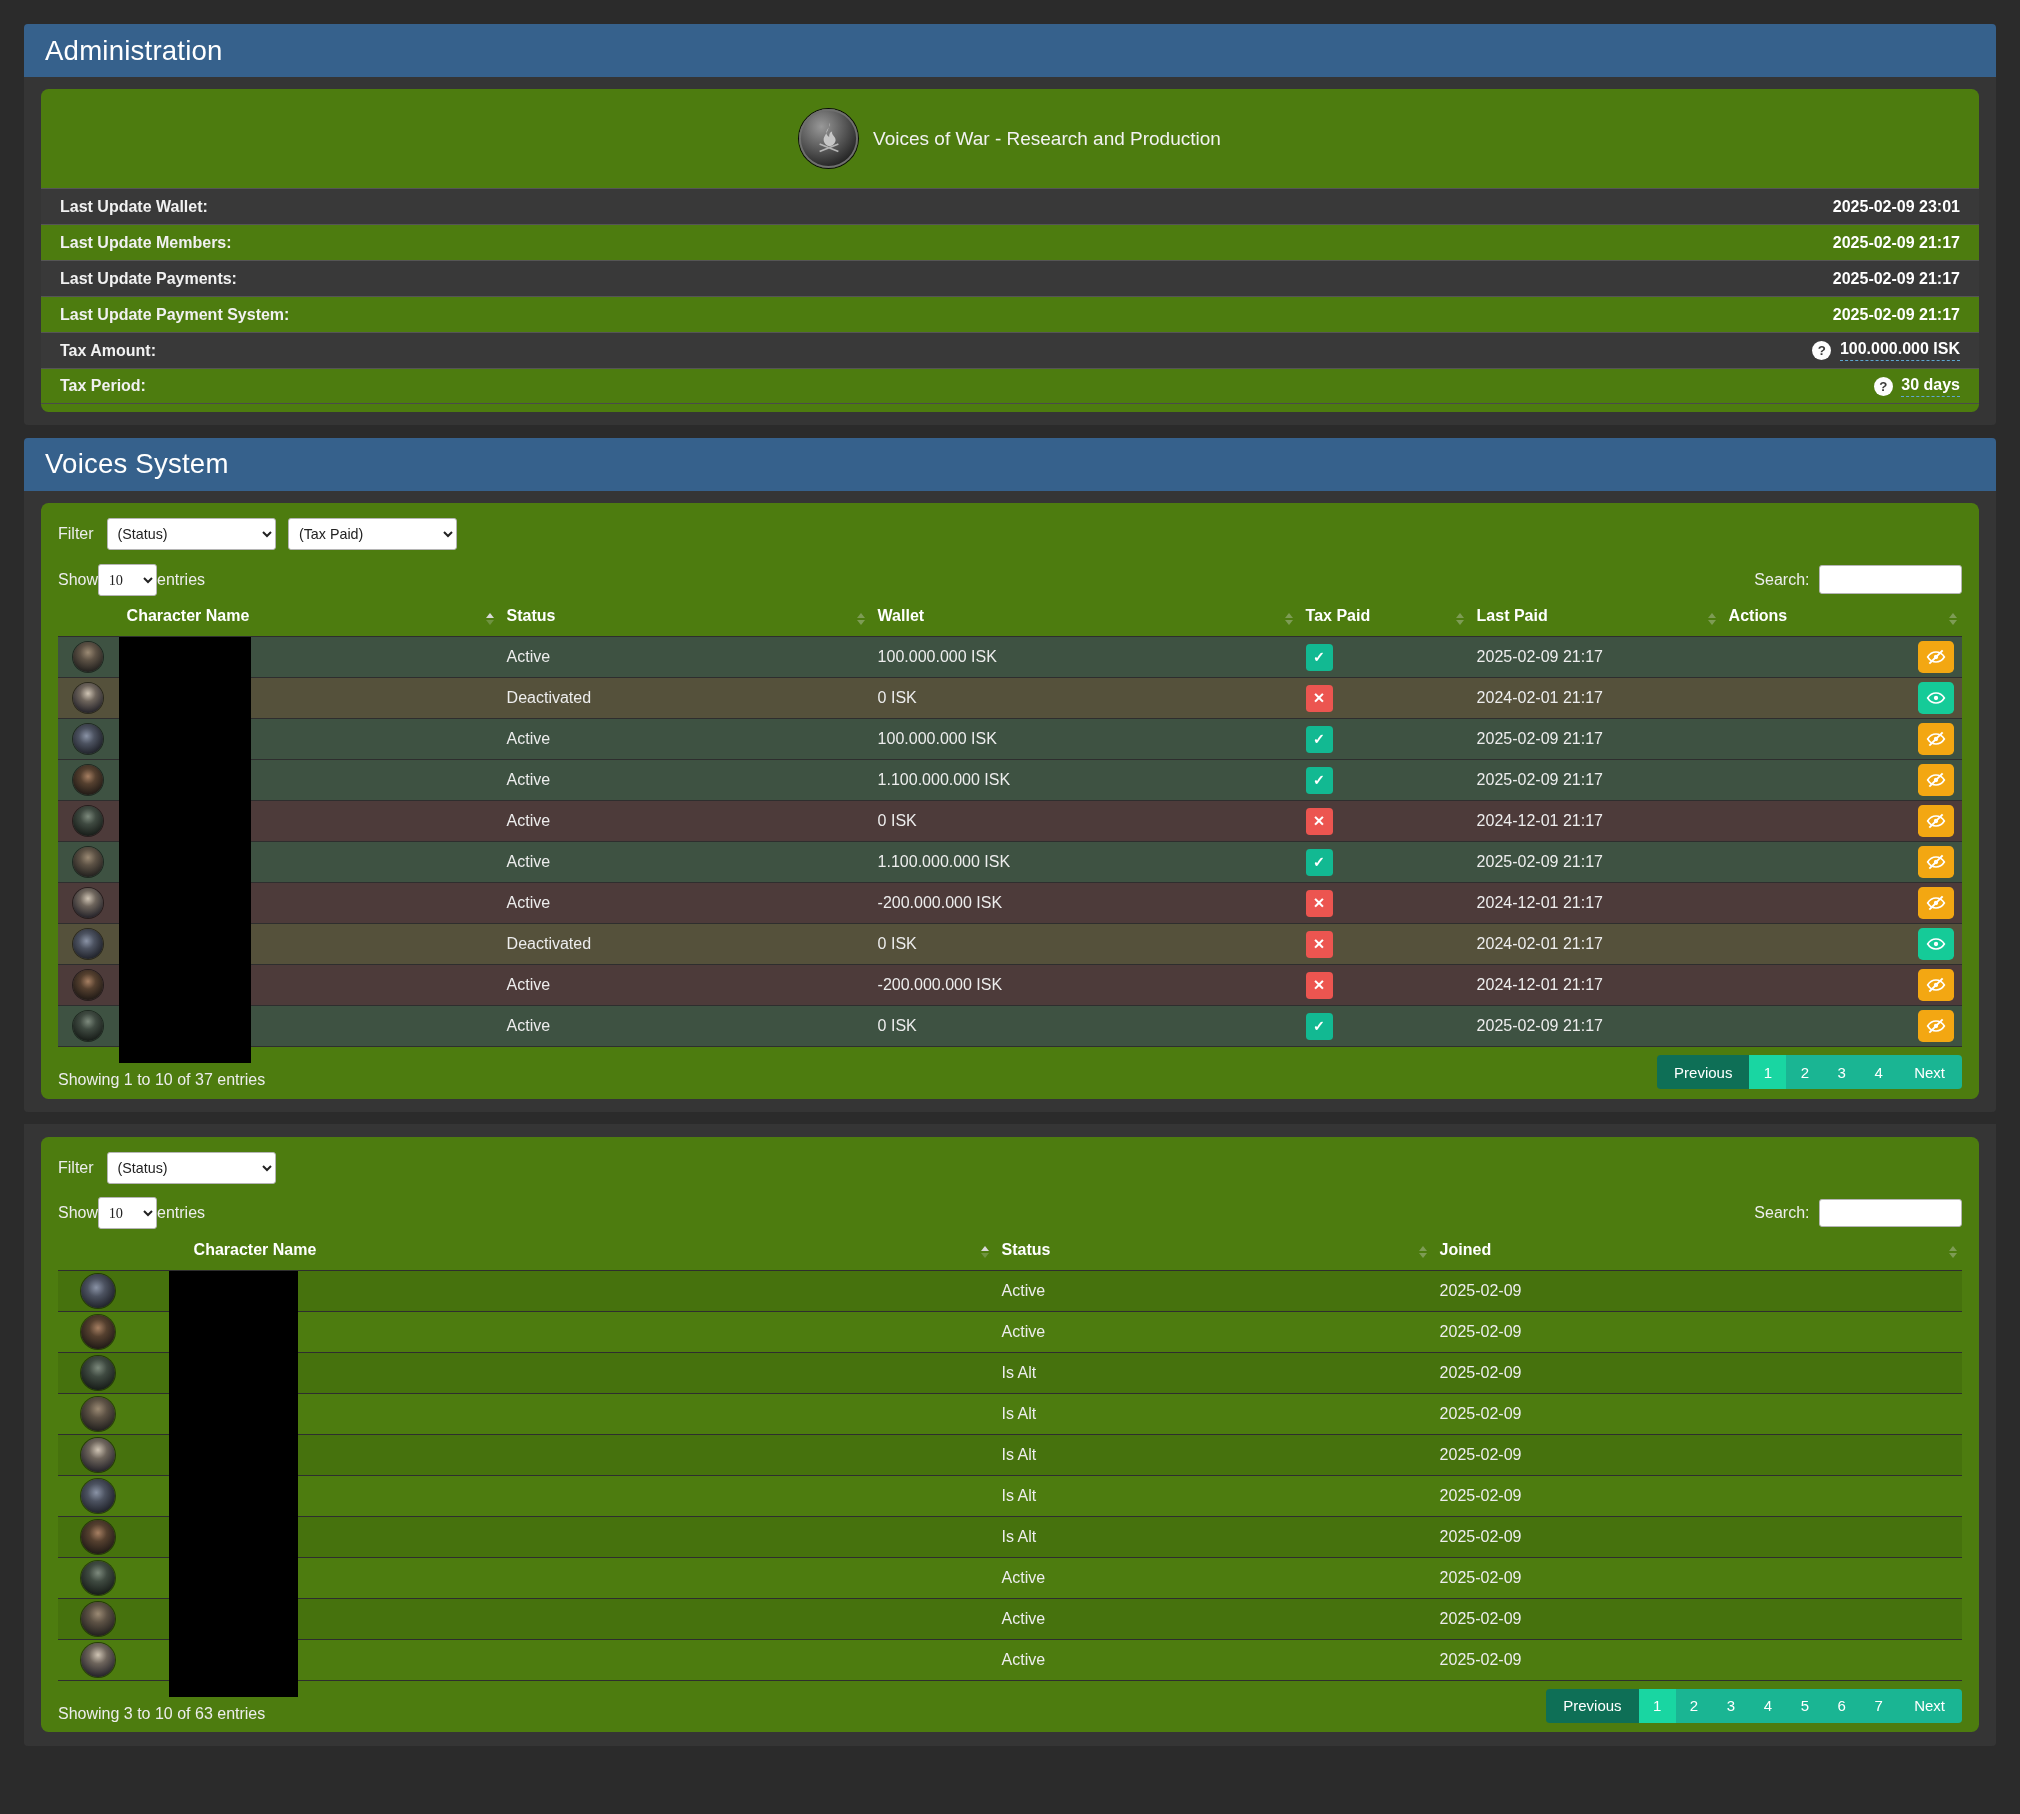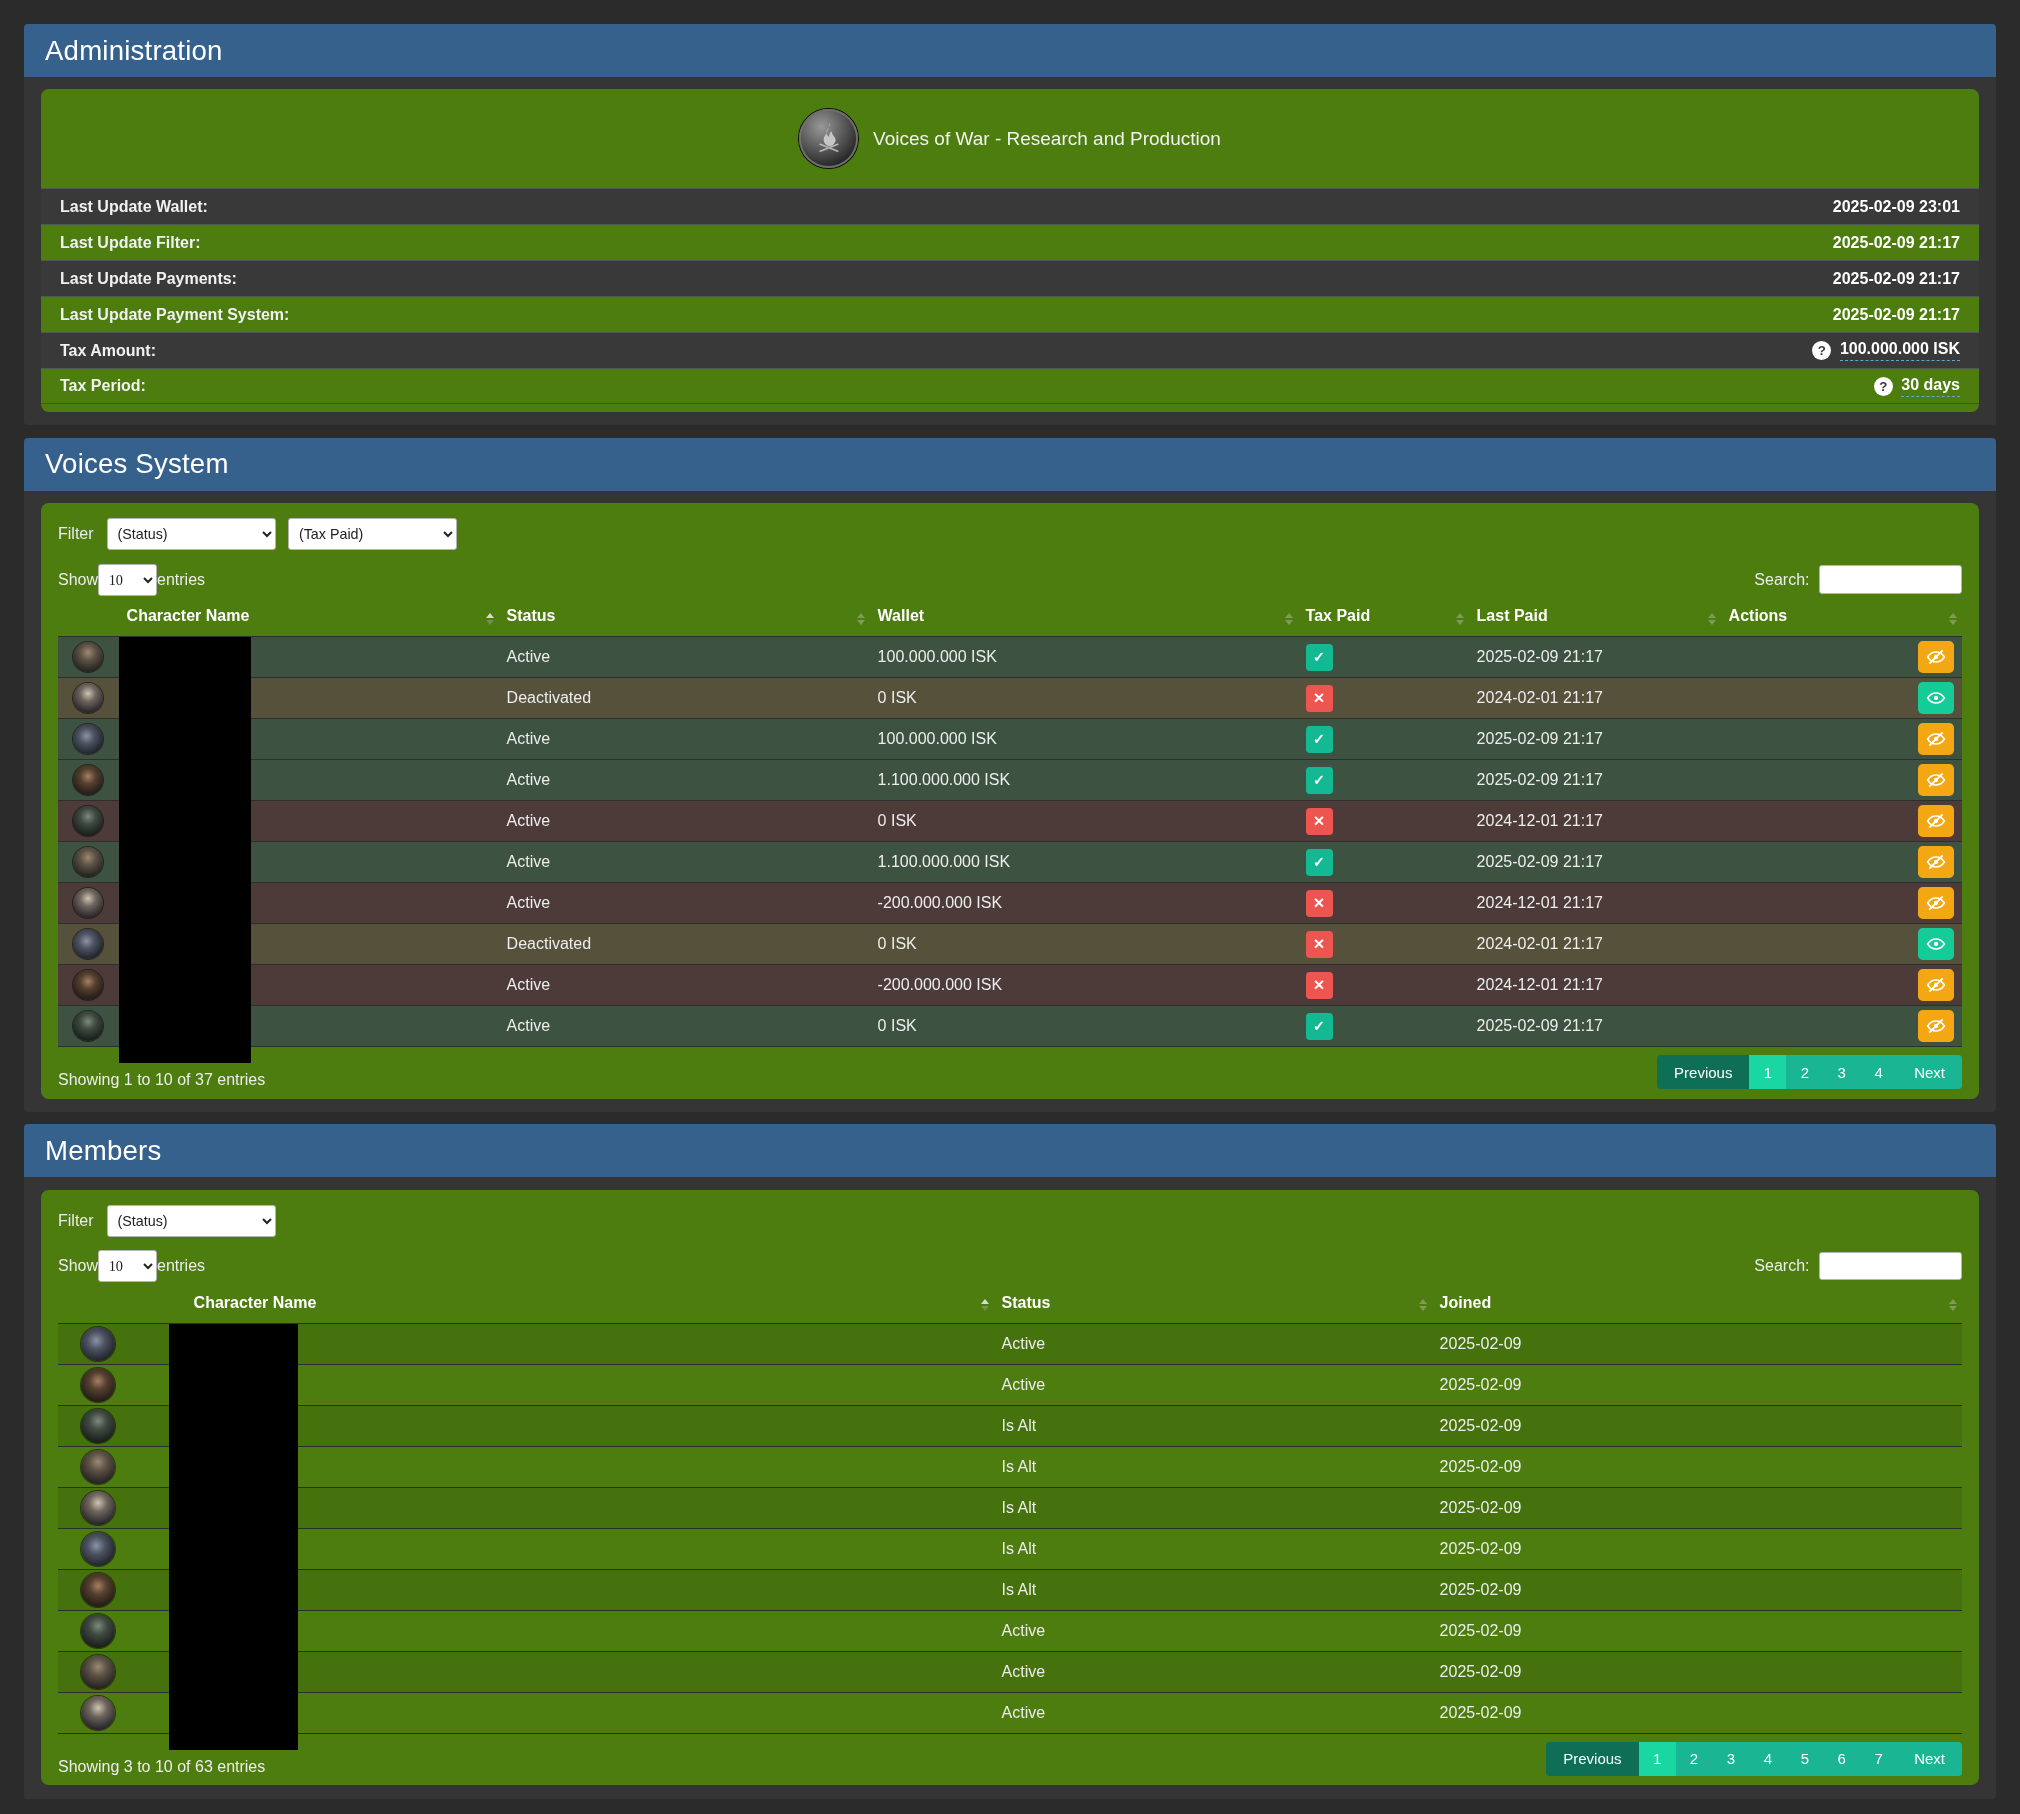--- a/index.html
+++ b/index.html
@@ -156,21 +156,21 @@
           <span class="corp-name">Voices of War - Research and Production</span>
         </div>
         <div>
             <div class="info-row striped">
               <span class="info-label">Last Update Wallet:</span>
               <span class="info-value-wrap">
                 <span class="info-value">2025-02-09 23:01</span>
               </span>
             </div>
             <div class="info-row">
-              <span class="info-label">Last Update Filter:</span>
+              <span class="info-label">Last Update Members:</span>
               <span class="info-value-wrap">
                 <span class="info-value">2025-02-09 21:17</span>
               </span>
             </div>
             <div class="info-row striped">
               <span class="info-label">Last Update Payments:</span>
               <span class="info-value-wrap">
                 <span class="info-value">2025-02-09 21:17</span>
               </span>
             </div>
@@ -468,23 +468,20 @@
               <span class="page-btn">4</span>
               <span class="page-btn next">Next</span>
             </div>
         </div>
 
       </div>
     </div>
   </div>
 
   <div class="panel">
-    <div class="panel-bar">
-      <span>Members</span>
-    </div>
     <div class="panel-body">
       <div class="card tcard">
 
         <div class="filter-row">
           <span class="lbl">Filter</span>
           <select class="select-filter"><option>(Status)</option></select>
         </div>
 
         <div class="show-row">
           <div class="show-left">

